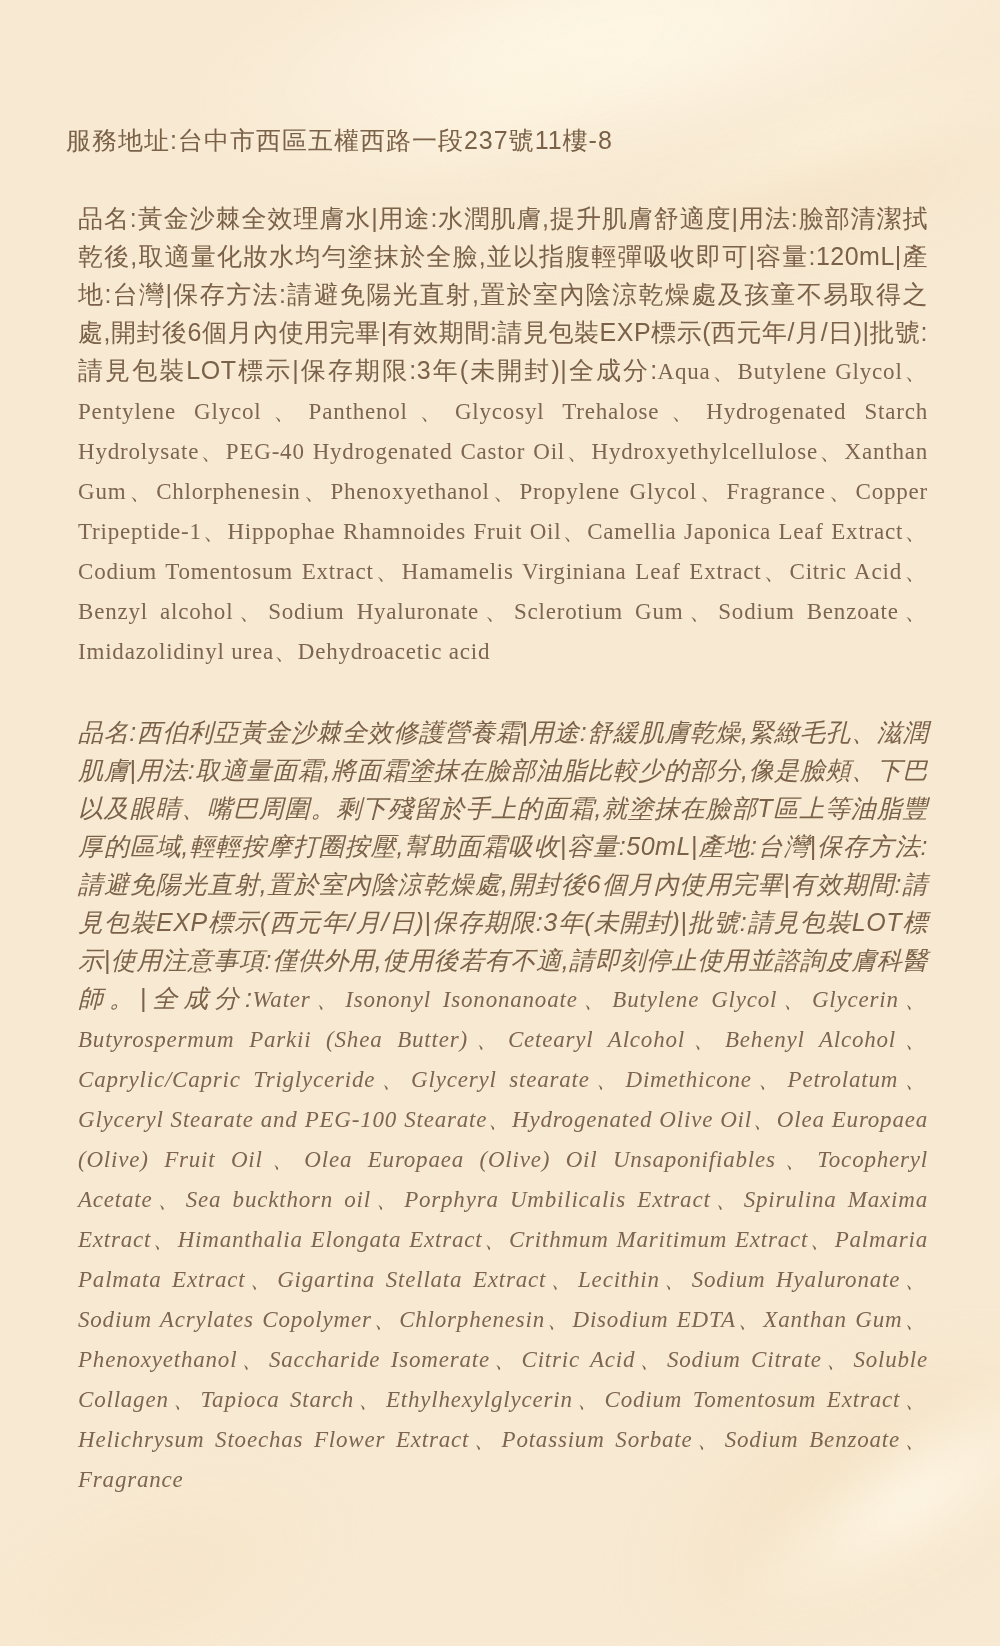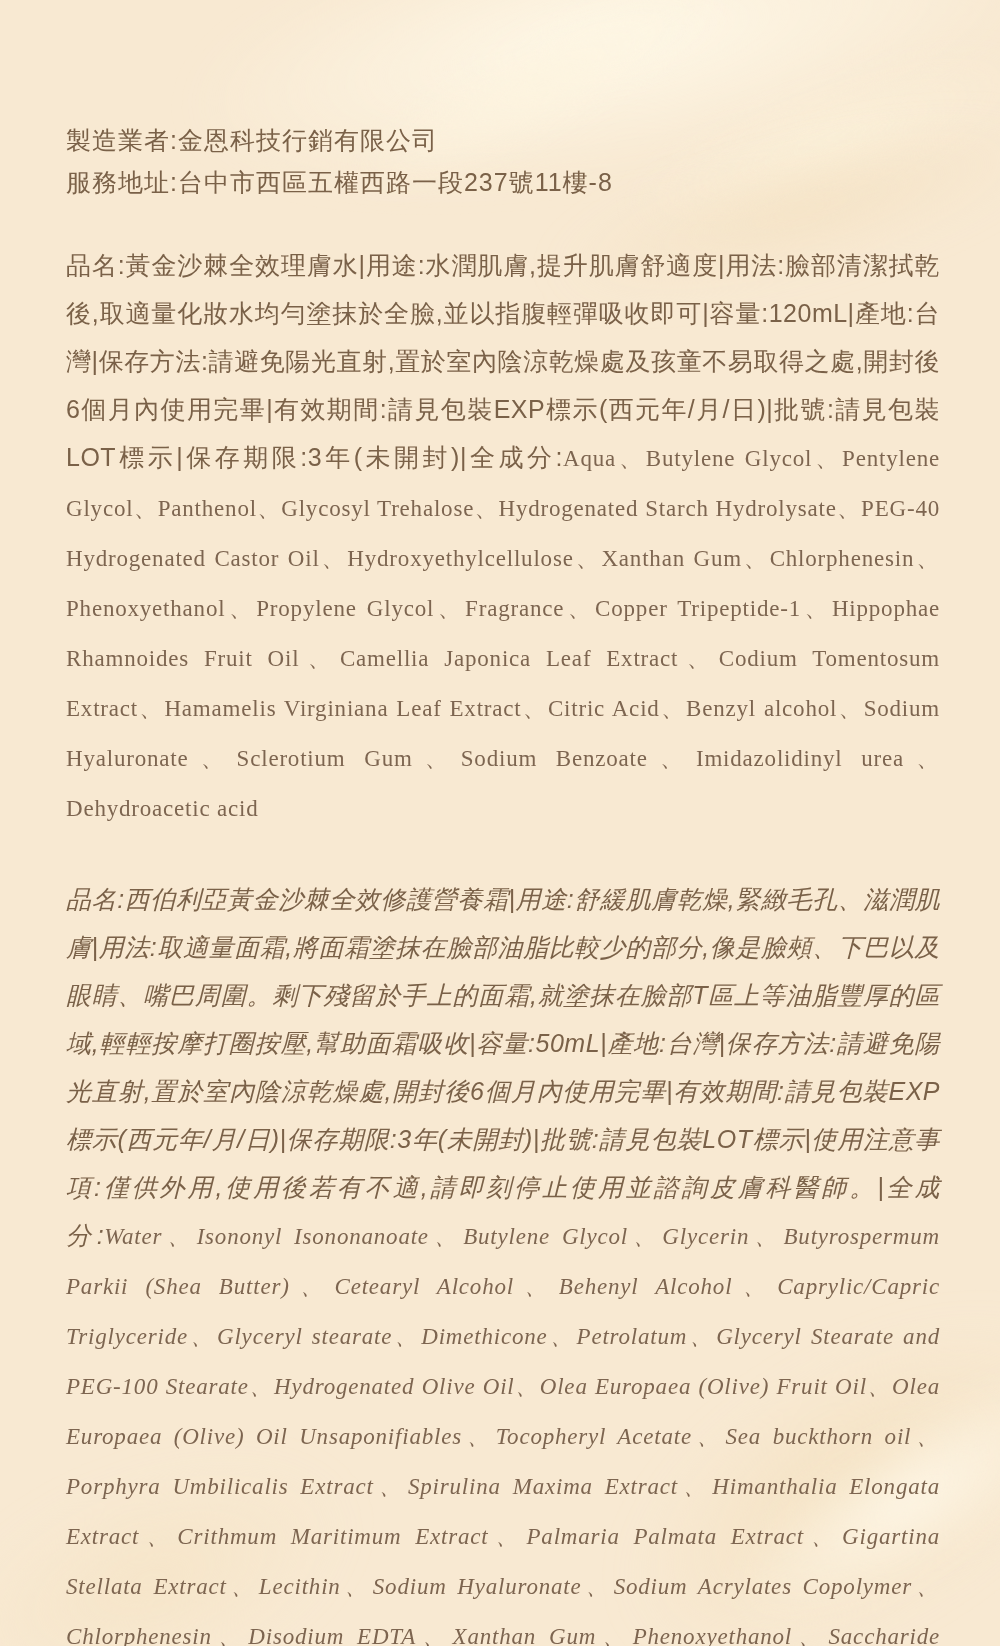--- a/index.html
+++ b/index.html
@@ -68,24 +68,24 @@
     margin-top: 119px;
   }
   .manufacturer p {
     margin: 0;
     font-size: 25px;
     line-height: 42px;
     color: #7a6148;
     letter-spacing: 1px;
   }
   .para {
-    margin: 0;
+    margin: 12px;
     text-align: justify;
     font-size: 25px;
-    line-height: 48px;
+    line-height: 38px;
     color: #7a6148;
     letter-spacing: 0.5px;
   }
   .product-1 { margin-top: 38px; }
   .product-2 { margin-top: 42px; font-style: italic; }
   .zh {
     font-family: "Liberation Sans", sans-serif;
     color: #7a6148;
   }
   .en {
@@ -104,21 +104,20 @@
   <div class="tex tex-top-streak1"></div>
   <div class="tex tex-top-streak2"></div>
   <div class="tex tex-top-shade"></div>
   <div class="tex tex-bottom-gold1"></div>
   <div class="tex tex-bottom-light1"></div>
   <div class="tex tex-bottom-gold2"></div>
 
   <div class="content">
 
     <section class="manufacturer">
-      <p>製造業者:金恩科技行銷有限公司</p>
       <p>服務地址:台中市西區五權西路一段237號11樓-8</p>
     </section>
 
     <section class="product-1">
       <p class="para"><span class="zh">品名:黃金沙棘全效理膚水|用途:水潤肌膚,提升肌膚舒適度|用法:臉部清潔拭乾後,取適量化妝水均勻塗抹於全臉,並以指腹輕彈吸收即可|容量:120mL|產地:台灣|保存方法:請避免陽光直射,置於室內陰涼乾燥處及孩童不易取得之處,開封後6個月內使用完畢|有效期間:請見包裝EXP標示(西元年/月/日)|批號:請見包裝LOT標示|保存期限:3年(未開封)|全成分:</span><span class="en">Aqua、Butylene Glycol、Pentylene Glycol、Panthenol、Glycosyl Trehalose、Hydrogenated Starch Hydrolysate、PEG-40 Hydrogenated Castor Oil、Hydroxyethylcellulose、Xanthan Gum、Chlorphenesin、Phenoxyethanol、Propylene Glycol、Fragrance、Copper Tripeptide-1、Hippophae Rhamnoides Fruit Oil、Camellia Japonica Leaf Extract、Codium Tomentosum Extract、Hamamelis Virginiana Leaf Extract、Citric Acid、Benzyl alcohol、Sodium Hyaluronate、Sclerotium Gum、Sodium Benzoate、Imidazolidinyl urea、Dehydroacetic acid</span></p>
     </section>
 
     <section class="product-2">
       <p class="para"><span class="zh">品名:西伯利亞黃金沙棘全效修護營養霜|用途:舒緩肌膚乾燥,緊緻毛孔、滋潤肌膚|用法:取適量面霜,將面霜塗抹在臉部油脂比較少的部分,像是臉頰、下巴以及眼睛、嘴巴周圍。剩下殘留於手上的面霜,就塗抹在臉部T區上等油脂豐厚的區域,輕輕按摩打圈按壓,幫助面霜吸收|容量:50mL|產地:台灣|保存方法:請避免陽光直射,置於室內陰涼乾燥處,開封後6個月內使用完畢|有效期間:請見包裝EXP標示(西元年/月/日)|保存期限:3年(未開封)|批號:請見包裝LOT標示|使用注意事項:僅供外用,使用後若有不適,請即刻停止使用並諮詢皮膚科醫師。|全成分:</span><span class="en">Water、Isononyl Isononanoate、Butylene Glycol、Glycerin、Butyrospermum Parkii (Shea Butter)、Cetearyl Alcohol、Behenyl Alcohol、Caprylic/Capric Triglyceride、Glyceryl stearate、Dimethicone、Petrolatum、Glyceryl Stearate and PEG-100 Stearate、Hydrogenated Olive Oil、Olea Europaea (Olive) Fruit Oil、Olea Europaea (Olive) Oil Unsaponifiables、Tocopheryl Acetate、Sea buckthorn oil、Porphyra Umbilicalis Extract、Spirulina Maxima Extract、Himanthalia Elongata Extract、Crithmum Maritimum Extract、Palmaria Palmata Extract、Gigartina Stellata Extract、Lecithin、Sodium Hyaluronate、Sodium Acrylates Copolymer、Chlorphenesin、Disodium EDTA、Xanthan Gum、Phenoxyethanol、Saccharide Isomerate、Citric Acid、Sodium Citrate、Soluble Collagen、Tapioca Starch、Ethylhexylglycerin、Codium Tomentosum Extract、Helichrysum Stoechas Flower Extract、Potassium Sorbate、Sodium Benzoate、Fragrance</span></p>
     </section>

